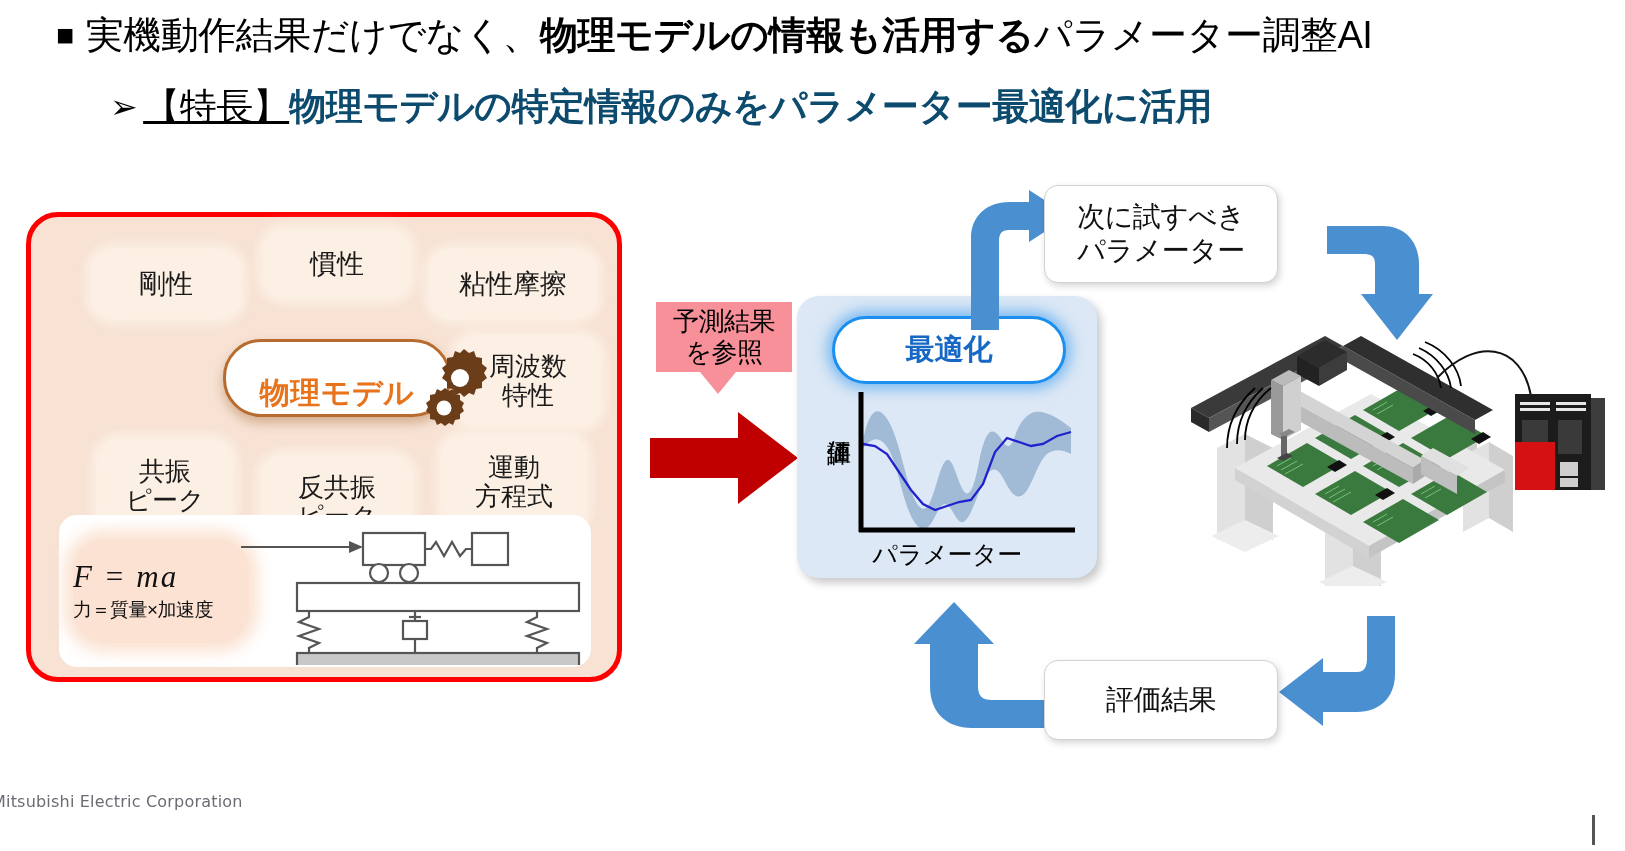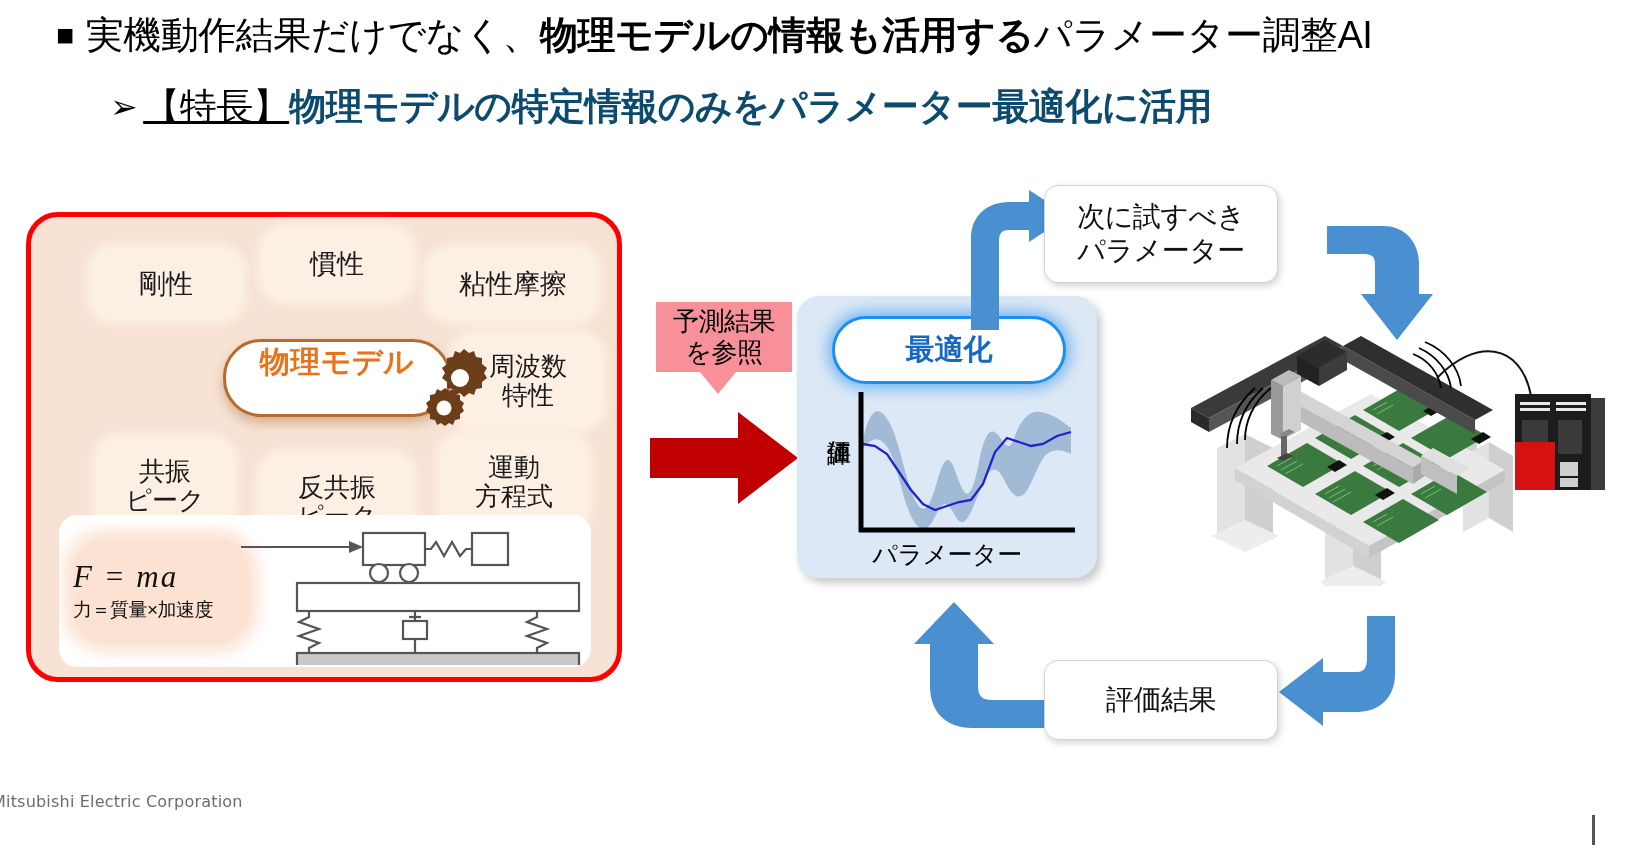--- a/index.html
+++ b/index.html
@@ -53,21 +53,21 @@
   #tag-deadtime    {left:16px; top:130px; width:168px;height:70px;}
   #tag-frequency   {left:424px;top:118px; width:146px;height:92px;}
   #tag-resonance   {left:66px; top:222px; width:136px;height:94px;}
   #tag-antires     {left:230px;top:238px; width:152px;height:94px;}
   #tag-eqmotion    {left:410px;top:218px; width:146px;height:94px;}
 
   
   #physical-model-pill{
     position:absolute;left:192px;top:122px;width:222px;height:72px;
     background:#ffffff;border:3px solid #b86b2e;border-radius:38px;
-    display:flex;align-items:flex-start;justify-content:center;
+    display:flex;align-items:flex-end;justify-content:center;
     color:#e8731b;font-size:30px;font-weight:700;letter-spacing:0.5px;
     box-shadow:0 6px 11px rgba(150,80,20,.35);
     z-index:6;
   }
   #gears-icon{position:absolute;left:388px;top:128px;width:74px;height:82px;z-index:7;}
 
   
   #mech-card{
     position:absolute;left:28px;top:298px;width:532px;height:152px;
     background:#ffffff;border-radius:18px;

